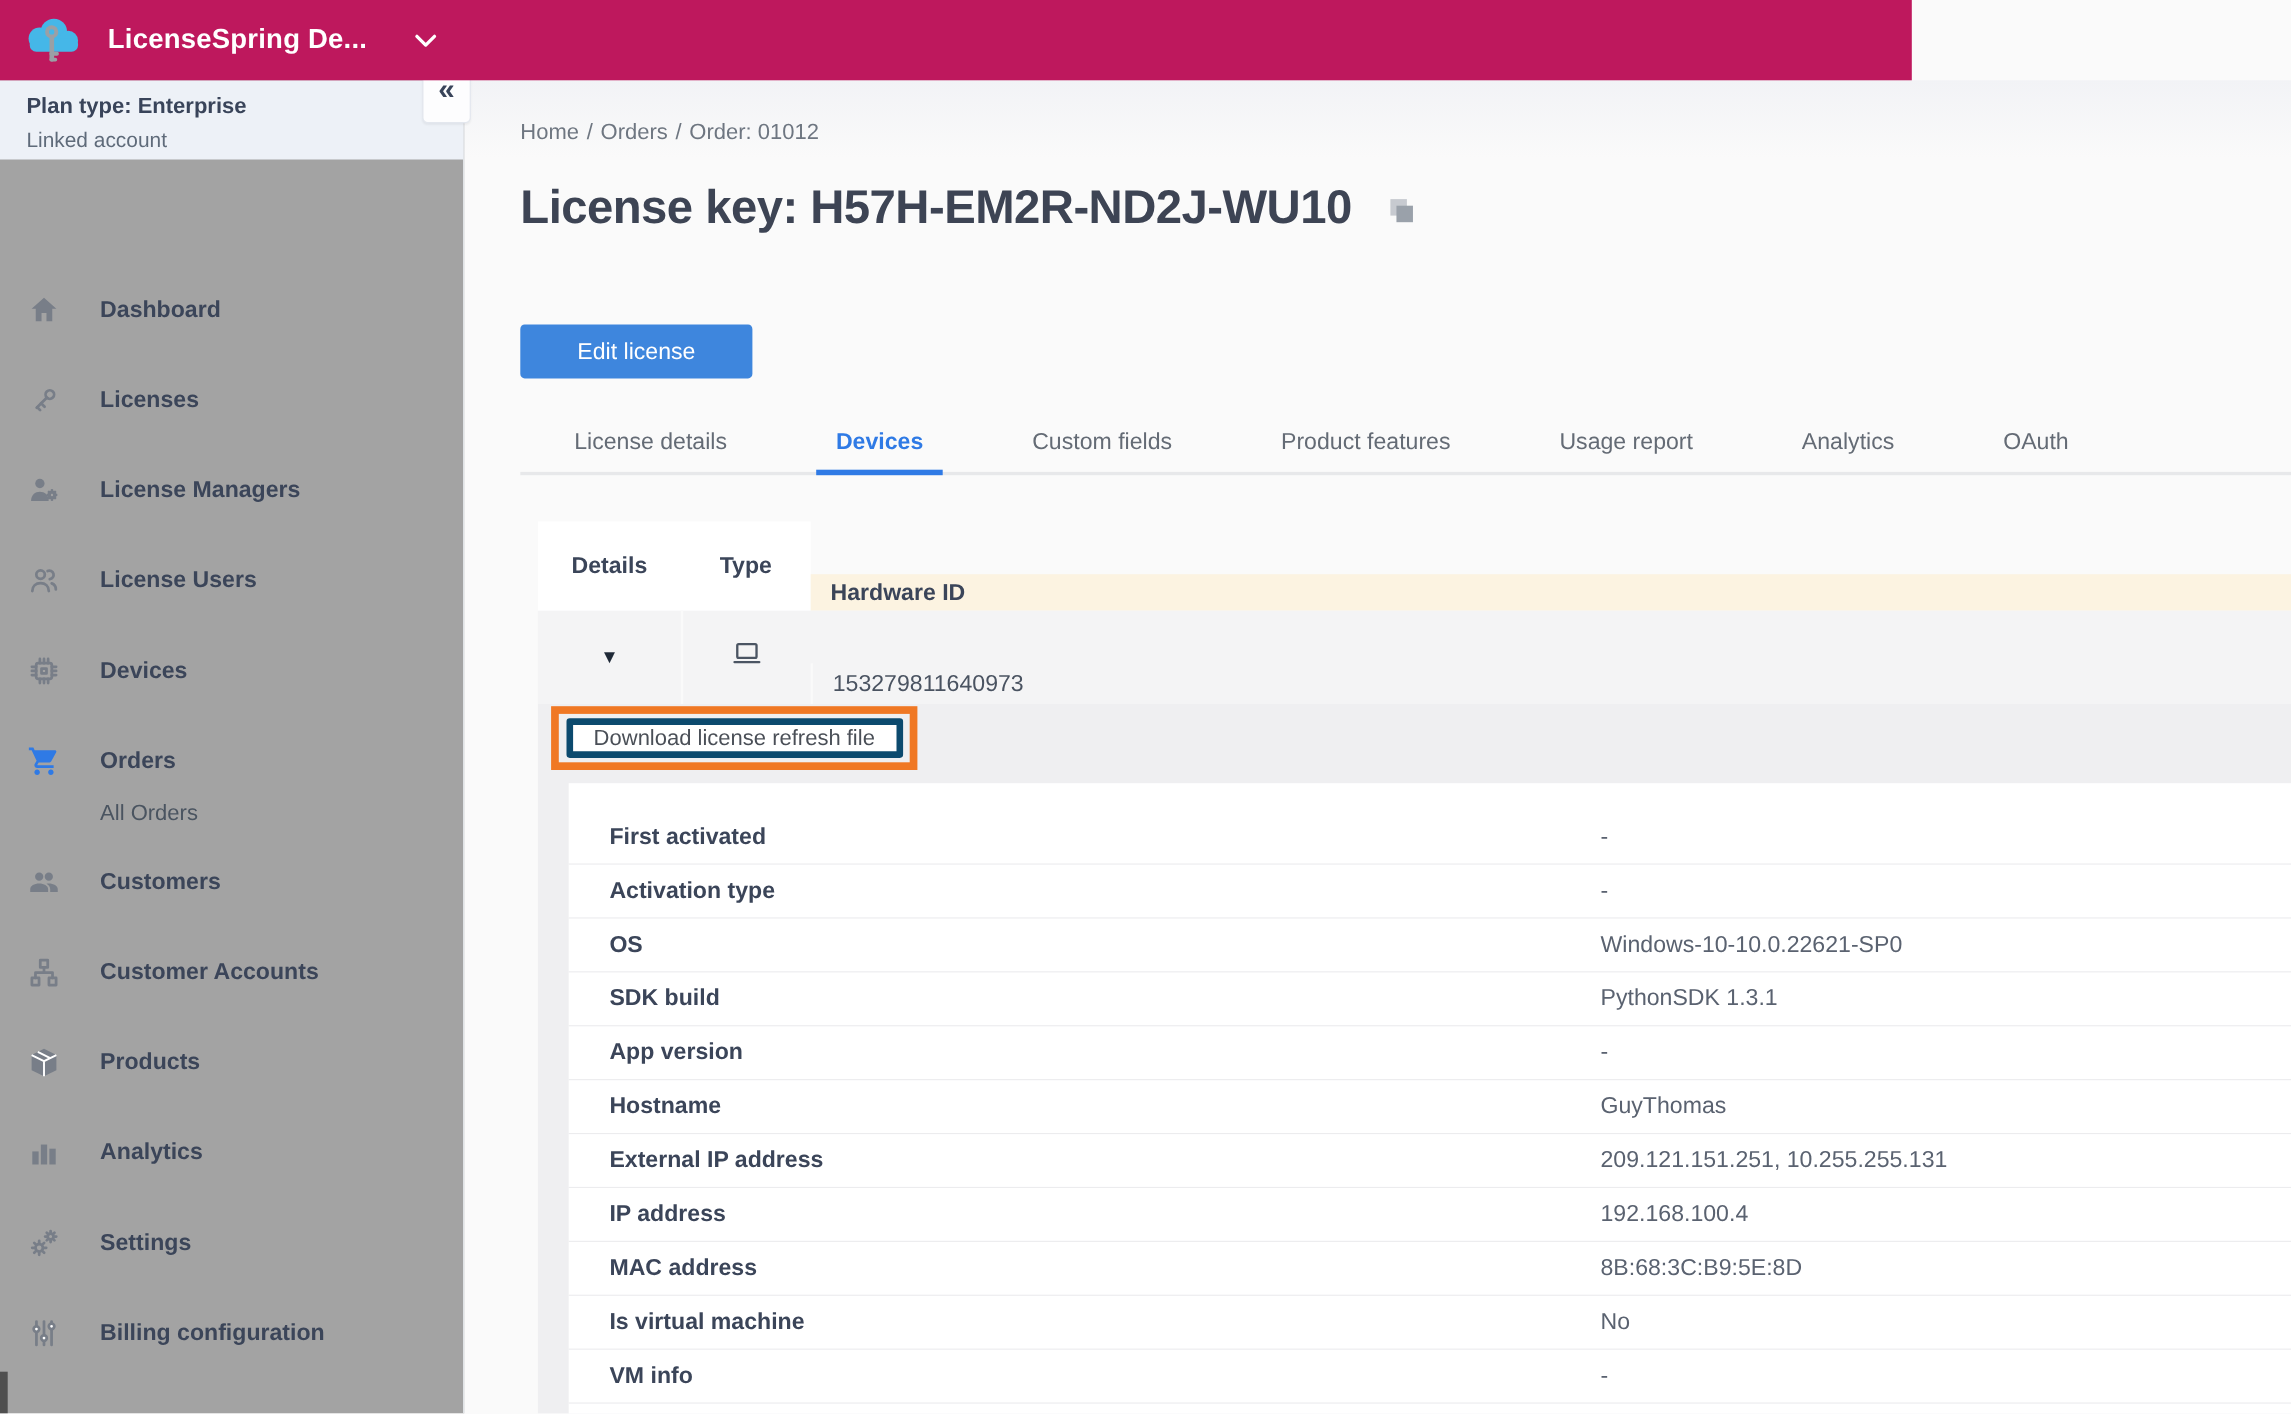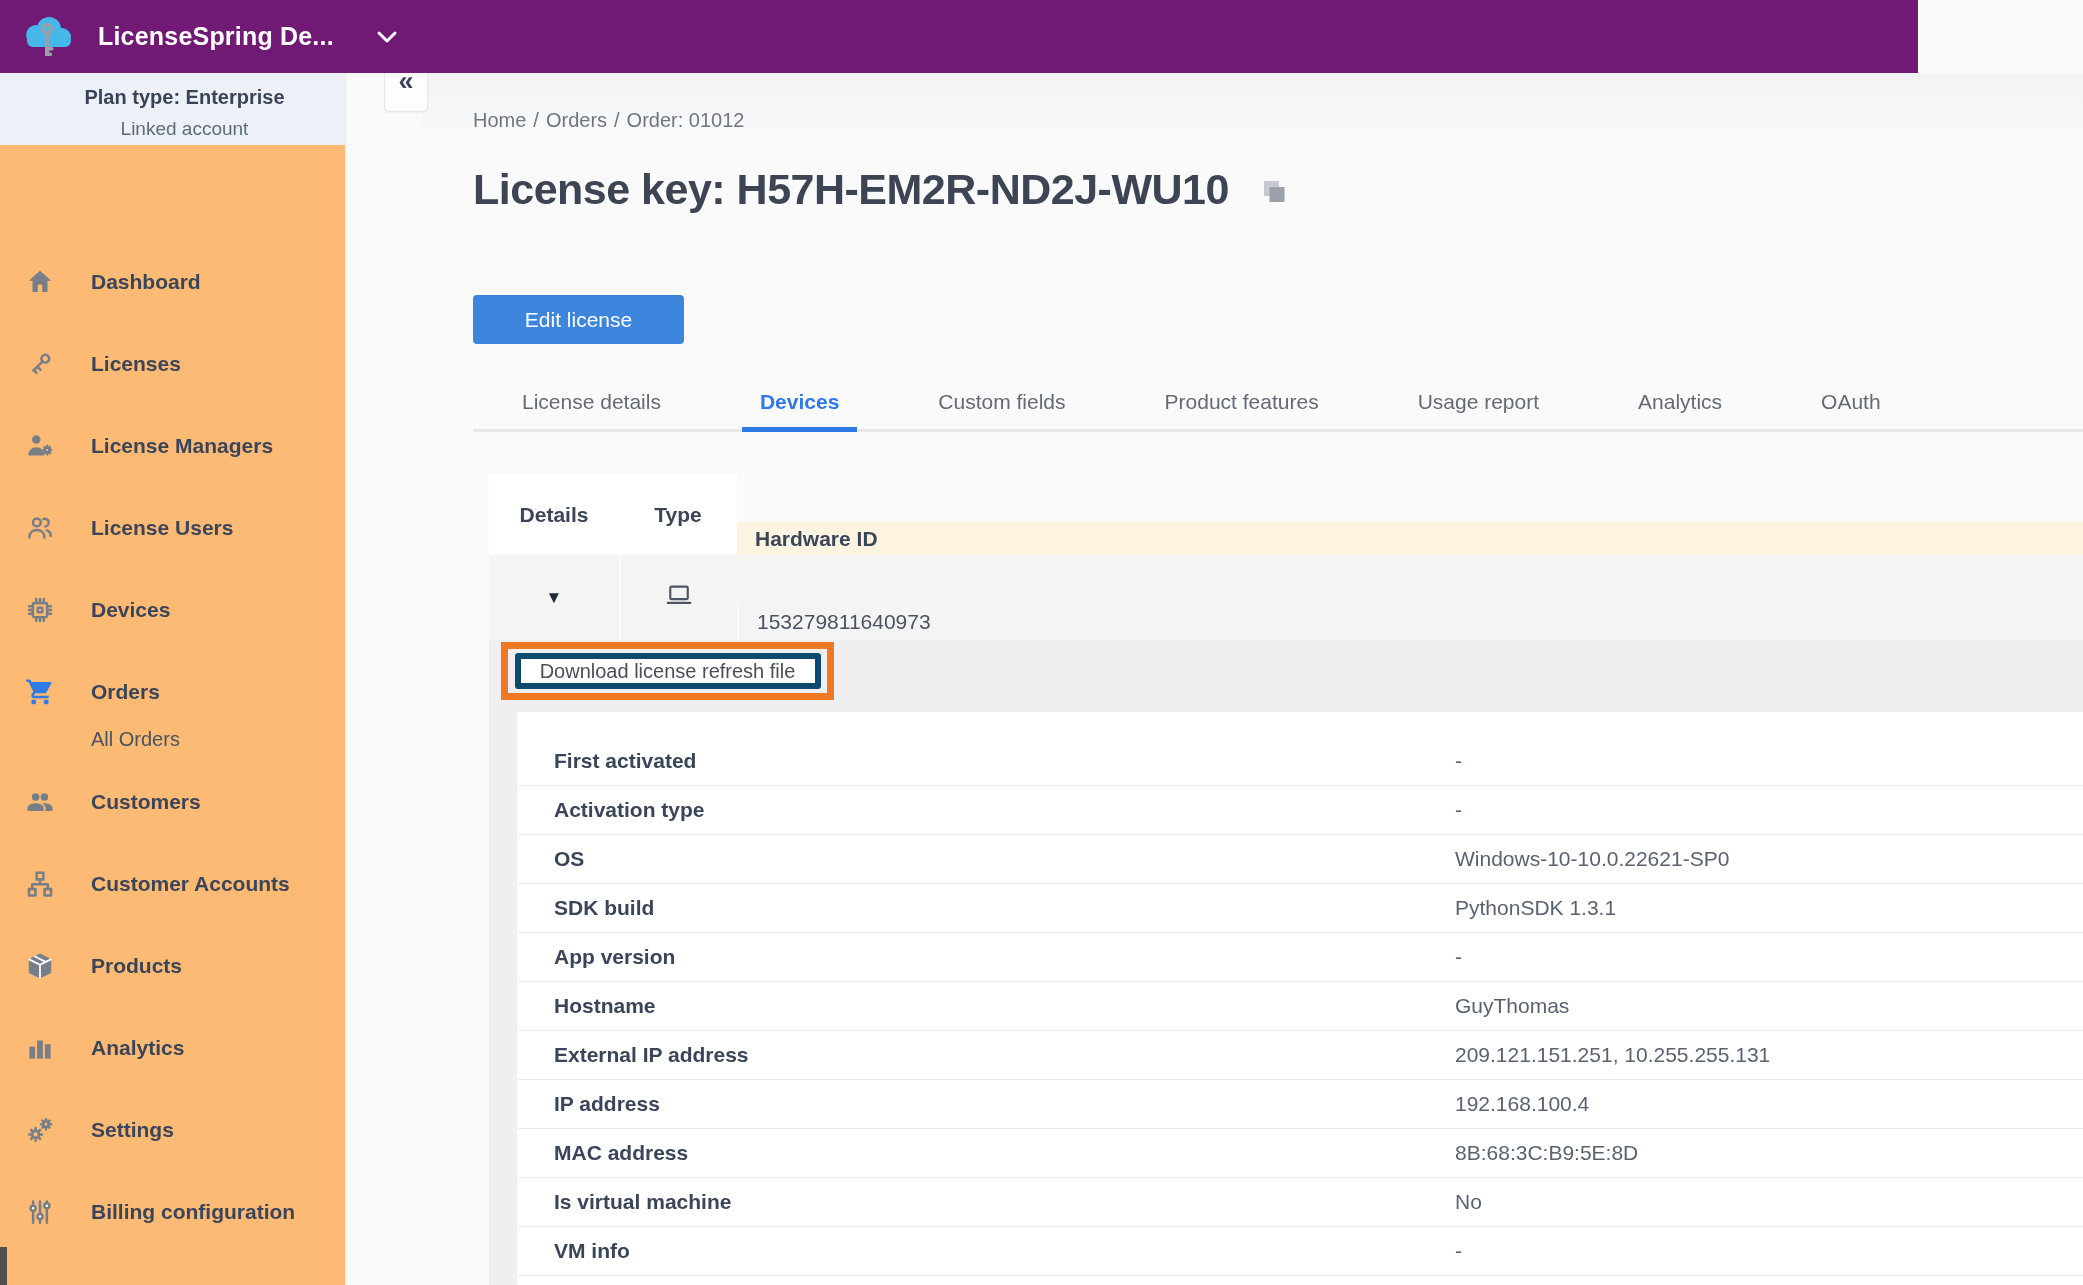--- a/index.html
+++ b/index.html
@@ -5,31 +5,31 @@
   * { margin:0; padding:0; box-sizing:border-box; }
   html,body { width:2083px; height:1285px; }
   body {
     position:relative; overflow:hidden;
     font-family:"Liberation Sans","DejaVu Sans",sans-serif;
     background:#fafafa; color:#3b4559;
   }
 
   
   .topbar {
-    position:absolute; top:0; left:0; width:1918px; height:73px;
-    background:#701a75; display:flex; align-items:center; z-index:30;
+    position:absolute; top:0; left:0; width:1738px; height:73px;
+    background:#be185d; display:flex; align-items:center; z-index:30;
   }
   .logo { margin-left:20px; display:flex; align-items:center; }
   .app-title { color:#fff; font-weight:bold; font-size:25px; margin-left:22px; letter-spacing:.2px; cursor:pointer; }
   .topbar-chevron { margin-left:42px; display:flex; align-items:center; cursor:pointer; }
 
   
   .sidebar {
-    position:absolute; top:73px; left:0; width:346px; bottom:0;
-    background:#fdba74; border-right:1px solid #e7eaee; z-index:20;text-align:center;
+    position:absolute; top:73px; left:0; width:422px; bottom:0;
+    background:#a3a3a3; border-right:1px solid #e7eaee; z-index:20;
   }
   .plan-block {
     height:72px; background:#edf1f7; padding:9px 0 0 24px; line-height:31px;
   }
   .plan-type { font-size:20px; font-weight:bold; color:#39445a; }
   .linked-account { font-size:19px; color:#5f6b7a; }
   .collapse-btn {
     position:absolute; top:50px; left:384px; width:44px; height:62px;
     background:#fdfdfe; border:1px solid #e3e7ee; border-radius:5px;
     display:flex; align-items:center; justify-content:center;

